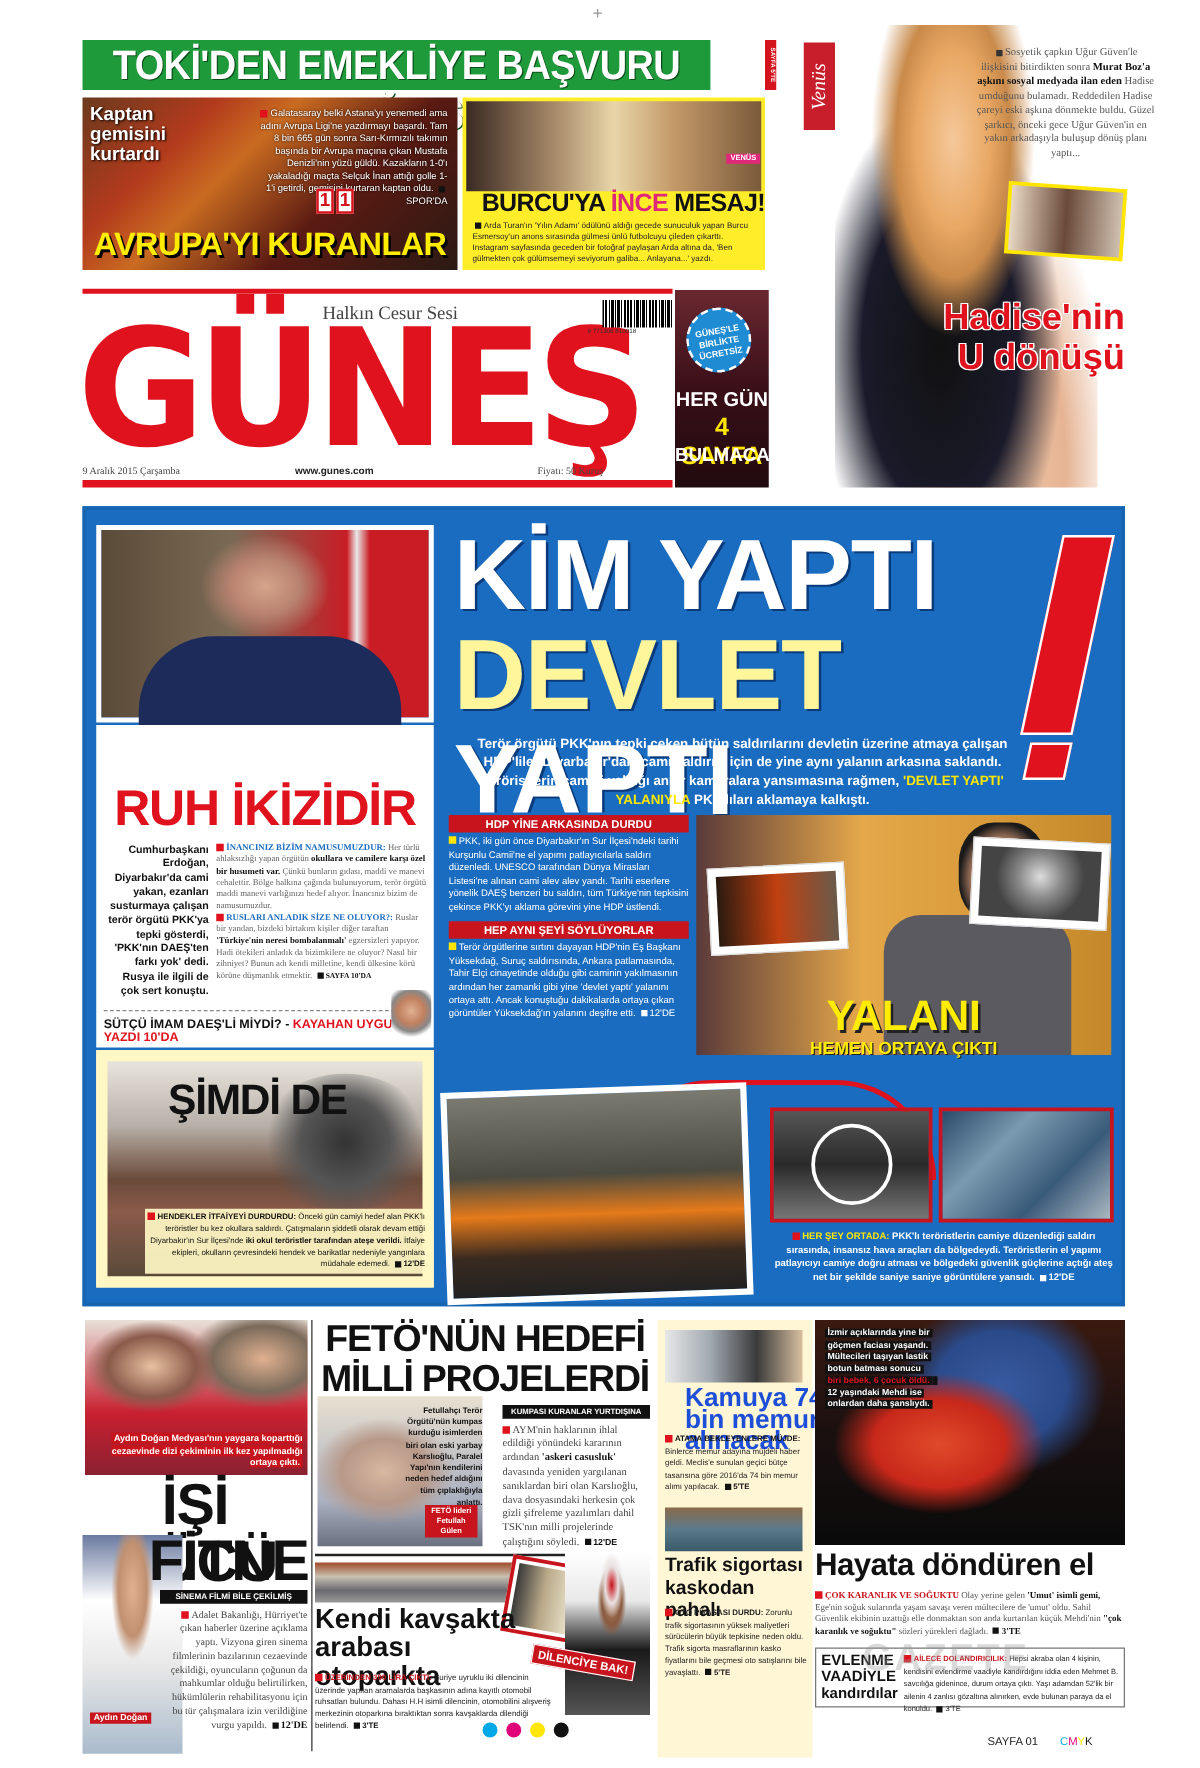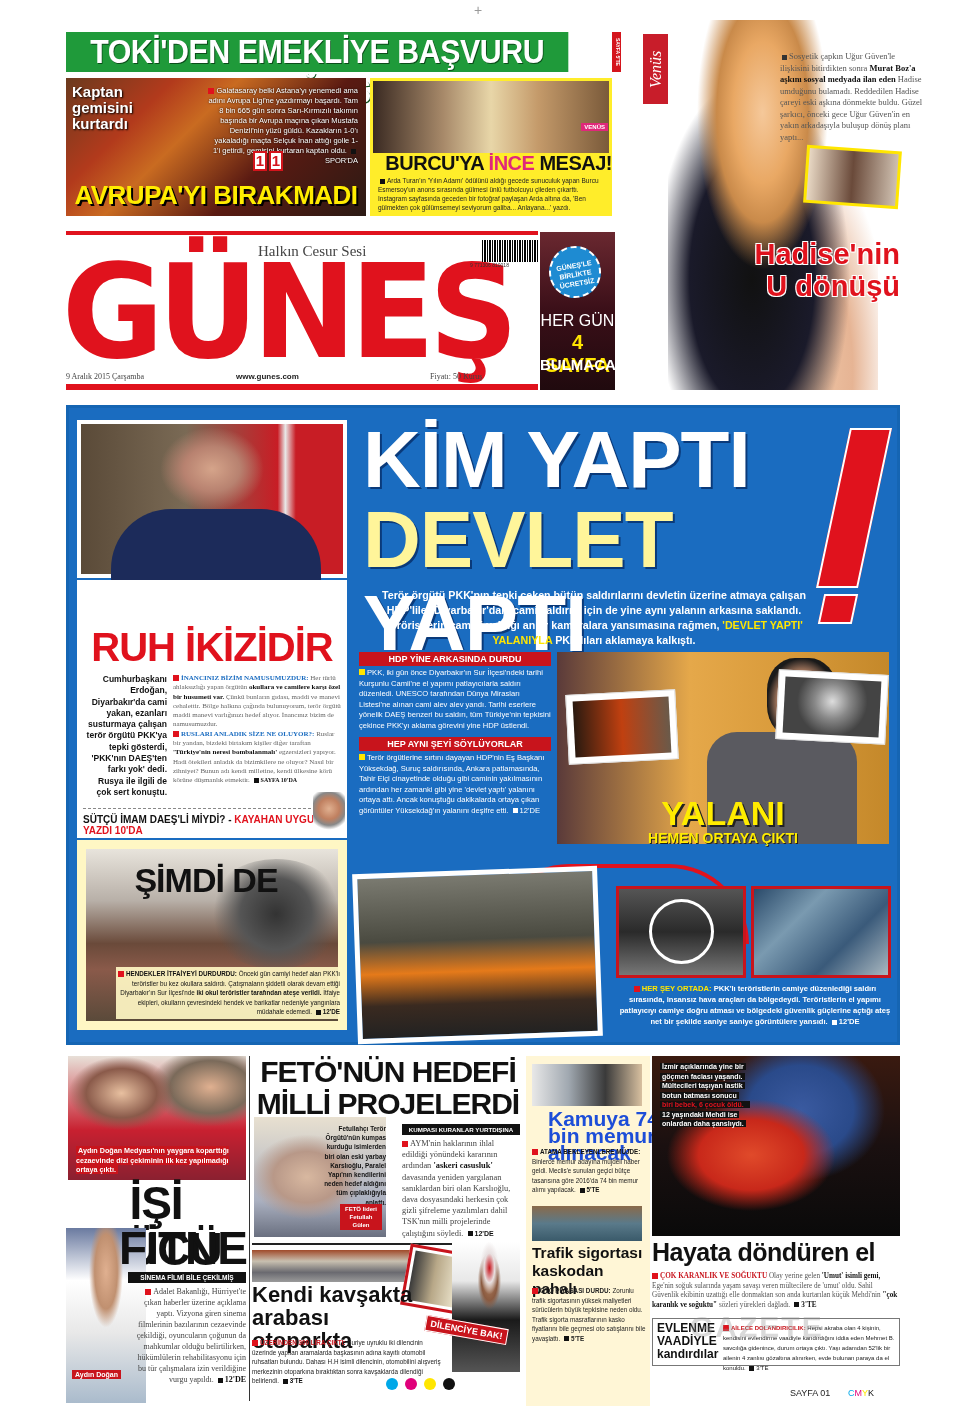--- a/index.html
+++ b/index.html
@@ -20,40 +20,40 @@
 #venus-box{left:370px;top:78px;width:242px;height:138px;background:#ffed2a}
 #venus-photo{left:3px;top:3px;width:236px;height:72px;background:linear-gradient(90deg,#3a2a22 0%,#a88a6a 30%,#e8d6a8 50%,#c49a6a 70%,#7a5a3a 100%)}
 #venus-tag{right:4px;top:45px;background:#e0287a;color:#fff;font-size:6px;font-weight:bold;padding:1px 3px}
 #venus-head{left:0;top:74px;width:242px;text-align:right;font-weight:900;font-size:20px;color:#111;letter-spacing:-0.5px}
 #venus-head .red{color:#e0287a}
 #venus-text{left:8px;top:98px;width:230px;font-size:6.5px;line-height:9px;color:#222}
 
 #venus-logo{left:643px;top:34px;width:25px;height:70px;background:#c81d2a;color:#fff;font-family:"Liberation Serif",serif;font-style:italic;font-size:16px;writing-mode:vertical-rl;transform:rotate(180deg);text-align:center;line-height:25px}
 
 #hadise-photo{left:668px;top:20px;width:210px;height:370px;background:radial-gradient(ellipse at 45% 25%,#f5c89a 0%,#e9a864 18%,#c98a4a 28%,transparent 40%),radial-gradient(ellipse at 40% 70%,#111 0%,#1a1a2a 35%,transparent 55%),radial-gradient(ellipse at 65% 95%,#f0c8a8 0%,#e6b494 25%,transparent 45%);}
-#hadise-text{left:780px;top:51px;width:145px;font-family:"Liberation Serif",serif;font-size:8.5px;line-height:11.5px;color:#555;text-align:left}
+#hadise-text{left:780px;top:36px;width:145px;font-family:"Liberation Serif",serif;font-size:8.5px;line-height:11.5px;color:#555;text-align:center}
 #hadise-text b{color:#111}
 #hadise-inset{left:805px;top:148px;width:95px;height:58px;background:#ffe600;padding:3px;transform:rotate(4deg)}
 #hadise-inset div{width:100%;height:100%;background:linear-gradient(90deg,#e8d8c4,#6a4a3a,#cfc0b0)}
 #hadise-head{left:700px;top:238px;width:200px;text-align:right;font-weight:900;font-size:29px;line-height:32px;color:#e0121d;text-shadow:1px 1px 0 #fff,-1px -1px 0 #fff,1px -1px 0 #fff,-1px 1px 0 #fff}
 
 .redline{background:#e0121d;height:4px}
 #mast-line1{left:66px;top:231px;width:472px}
 #mast-line2{left:66px;top:384px;width:472px;height:6px}
 #logo{left:62px;top:238px;font-family:"DejaVu Sans",sans-serif;font-weight:bold;font-size:124px;color:#e0121d;letter-spacing:-6px;line-height:140px;transform:scaleY(1.05);transform-origin:top}
 #slogan{left:258px;top:243px;font-family:"Liberation Serif",serif;font-size:15px;color:#444}
 #barcode{left:482px;top:240px;width:56px;height:22px;background:repeating-linear-gradient(90deg,#000 0 1px,#fff 1px 2px,#000 2px 4px,#fff 4px 5px)}
 #barcode-num{left:470px;top:262px;font-size:5px;color:#333}
 #mast-date{left:66px;top:372px;font-family:"Liberation Serif",serif;font-size:8px;color:#444}
 #mast-url{left:236px;top:372px;font-family:Liberation Sans, sans-serif;font-weight:bold;font-size:8px;color:#222}
 #mast-price{left:430px;top:372px;font-family:"Liberation Serif",serif;font-size:8px;color:#444}
 
 #puzzle{left:540px;top:232px;width:75px;height:158px;background:linear-gradient(180deg,#6a2830 0%,#3a0f18 50%,#200a0e 100%)}
 #puzzle-badge{left:9px;top:14px;width:52px;height:52px;border-radius:50%;background:#1e8bd2;border:2px dashed #fff;color:#fff;font-size:7px;font-weight:900;text-align:center;padding-top:13px;line-height:9px;transform:rotate(-10deg)}
-#puzzle-l1{left:0;top:80px;width:75px;text-align:center;color:#fff;font-weight:400;font-size:16px}
+#puzzle-l1{left:0;top:80px;width:75px;text-align:center;color:#fff;font-weight:700;font-size:16px}
 #puzzle-l2{left:0;top:99px;width:75px;text-align:center;color:#ffe600;font-weight:900;font-size:20px}
 #puzzle-l3{left:0;top:124px;width:75px;color:#fff;font-weight:900;font-size:15px}
 
 #main-box{left:66px;top:405px;width:834px;height:640px;background:#1a6cc0;border:3px solid #1565b3}
 #erdogan-photo{left:8px;top:12px;width:270px;height:158px;background:radial-gradient(ellipse at 50% 30%,#d5a48a 0%,#b88270 15%,transparent 28%),linear-gradient(90deg,#5a4a38 0%,#7a6a55 40%,#c81d25 75%,#e8e8e8 78%,#c81d25 82%);border:4px solid #fff}
 #suit{left:30px;top:85px;width:210px;height:85px;background:#1c2b5a;border-radius:60px 60px 0 0}
 #left-col{left:8px;top:172px;width:270px;height:258px;background:#fff}
 #daes-head1{left:0;top:4px;width:270px;text-align:center;font-weight:900;font-size:38px;color:#111;letter-spacing:-1px;line-height:40px}
 #daes-head2{left:0;top:46px;width:270px;text-align:center;font-weight:900;font-size:40px;color:#e0121d;letter-spacing:-1px;line-height:42px}
 #daes-lede{left:6px;top:94px;width:84px;font-weight:bold;font-size:8.5px;line-height:11.3px;text-align:right;color:#111}
@@ -95,21 +95,21 @@
 #school-cap{left:30px;top:118px;width:226px;font-size:6.3px;line-height:9.5px;color:#111;text-align:right;background:rgba(255,247,196,.92);padding:2px}
 #mosque-photo{left:286px;top:462px;width:245px;height:170px;border:5px solid #fff;transform:rotate(-2deg);background:linear-gradient(180deg,#7a7a70 0%,#4a4a40 40%,#e57a1a 60%,#3a2a20 80%,#222 100%)}
 #arrow-arc{left:420px;top:456px;width:260px;height:80px;border:4px solid #e0121d;border-bottom:none;border-radius:130px 130px 0 0}
 #drone1{left:547px;top:478px;width:130px;height:92px;background:linear-gradient(180deg,#555,#2a2a2a,#777);border:3px solid #c8141c}
 #drone1-circle{left:30px;top:10px;width:65px;height:65px;border:3px solid #fff;border-radius:50%}
 #drone2{left:682px;top:478px;width:140px;height:92px;background:linear-gradient(135deg,#2a4a6a,#7a9ab0,#3a5a7a,#aab8c0);border:3px solid #c8141c}
 #drone-cap{left:547px;top:575px;width:278px;text-align:center;color:#fff;font-weight:bold;font-size:7.6px;line-height:11px}
 #drone-cap .k{color:#ffe600}
 
 #family-photo{left:68px;top:1056px;width:178px;height:124px;background:radial-gradient(ellipse at 30% 30%,#e8c0a0 0,#8a5a4a 20%,transparent 30%),radial-gradient(ellipse at 80% 25%,#e0b090 0,#7a6a5a 20%,transparent 30%),linear-gradient(180deg,#e8e0d8 0%,#c82030 60%,#8a2030 100%)}
-#family-cap{left:76px;top:1146px;width:166px;color:#fff;font-weight:bold;font-size:7.2px;line-height:9.5px;background:rgba(200,20,28,.0)}
+#family-cap{left:76px;top:1146px;width:166px;text-align:right;color:#fff;font-weight:bold;font-size:7.2px;line-height:9.5px;background:rgba(200,20,28,.0)}
 #family-cap span{background:#c8141c;padding:0 2px}
 #isi{left:66px;top:1180px;width:180px;text-align:center;font-weight:900;font-size:46px;color:#111;letter-spacing:-1px;line-height:46px}
 #fitne{left:118px;top:1225px;width:130px;text-align:center;font-weight:900;font-size:46px;color:#111;line-height:46px;letter-spacing:-1px}
 #aydin-photo{left:66px;top:1228px;width:80px;height:175px;background:radial-gradient(ellipse at 50% 25%,#e0b090 0,#c09070 20%,transparent 30%),linear-gradient(180deg,#6a7aa0 0%,#fff 30%,#e8e8e8 60%,#aabbcc 100%)}
 #aydin-tag{left:72px;top:1370px;background:#c8141c;color:#fff;font-size:7px;font-weight:bold;padding:1px 3px}
 #sinema{left:128px;top:1272px;width:118px;height:11px;background:#111;color:#fff;font-size:6.5px;text-align:center;line-height:11px;font-weight:bold}
 #isi-text{left:128px;top:1286px;width:118px;font-family:"Liberation Serif",serif;font-size:8px;line-height:11px;text-align:right;color:#444}
 .vline{position:absolute;width:1px;background:#333}
 #feto-head1{left:256px;top:1056px;width:264px;text-align:center;font-weight:900;font-size:30px;color:#111;line-height:32px;letter-spacing:-1px}
 #feto-photo{left:254px;top:1117px;width:132px;height:120px;background:radial-gradient(ellipse at 40% 50%,#d8b8a0 0,#b89888 30%,transparent 50%),linear-gradient(180deg,#e8e0d0 0%,#aab0c0 70%,#6a7080 100%)}
@@ -155,21 +155,21 @@
 <body>
 
 <div class="reg" style="left:474px;top:2px">+</div>
 
 <div id="top-banner" class="abs">TOKİ'DEN EMEKLİYE BAŞVURU ÇAĞRISI</div>
 <div id="top-banner-tag" class="abs">SAYFA 5'TE</div>
 
 <div id="sport-box" class="abs">
   <div id="sport-kicker" class="abs" style="width:70px">Kaptan gemisini kurtardı</div>
   <div id="sport-text" class="abs"><span class="sq"></span><span>Galatasaray belki Astana'yı yenemedi ama adını Avrupa Ligi'ne yazdırmayı başardı. Tam 8 bin 665 gün sonra Sarı-Kırmızılı takımın başında bir Avrupa maçına çıkan Mustafa Denizli'nin yüzü güldü. Kazakların 1-0'ı yakaladığı maçta Selçuk İnan attığı golle 1-1'i getirdi, gemisini kurtaran kaptan oldu.</span> <span class="sqk"></span><span>SPOR'DA</span></div>
-  <div id="sport-head" class="abs">AVRUPA'YI BIRAKMADI</div>
+  <div id="sport-head" class="abs">AVRUPA'YI KURANLAR</div>
 </div>
 <div class="abs score" style="left:253px;top:151px">1</div>
 <div class="abs score" style="left:269px;top:151px">1</div>
 
 <div id="venus-box" class="abs">
   <div id="venus-photo" class="abs"></div>
   <div id="venus-tag" class="abs">VENÜS</div>
   <div id="venus-head" class="abs"><span>BURCU'YA </span><span class="red">İNCE</span><span> MESAJ!</span></div>
   <div id="venus-text" class="abs"><span class="sqk" style="background:#111"></span><span>Arda Turan'ın 'Yılın Adamı' ödülünü aldığı gecede sunuculuk yapan Burcu Esmersoy'un anons sırasında gülmesi ünlü futbolcuyu çileden çıkarttı. Instagram sayfasında geceden bir fotoğraf paylaşan Arda altına da, 'Ben gülmekten çok gülümsemeyi seviyorum galiba... Anlayana...' yazdı.</span></div>
 </div>

